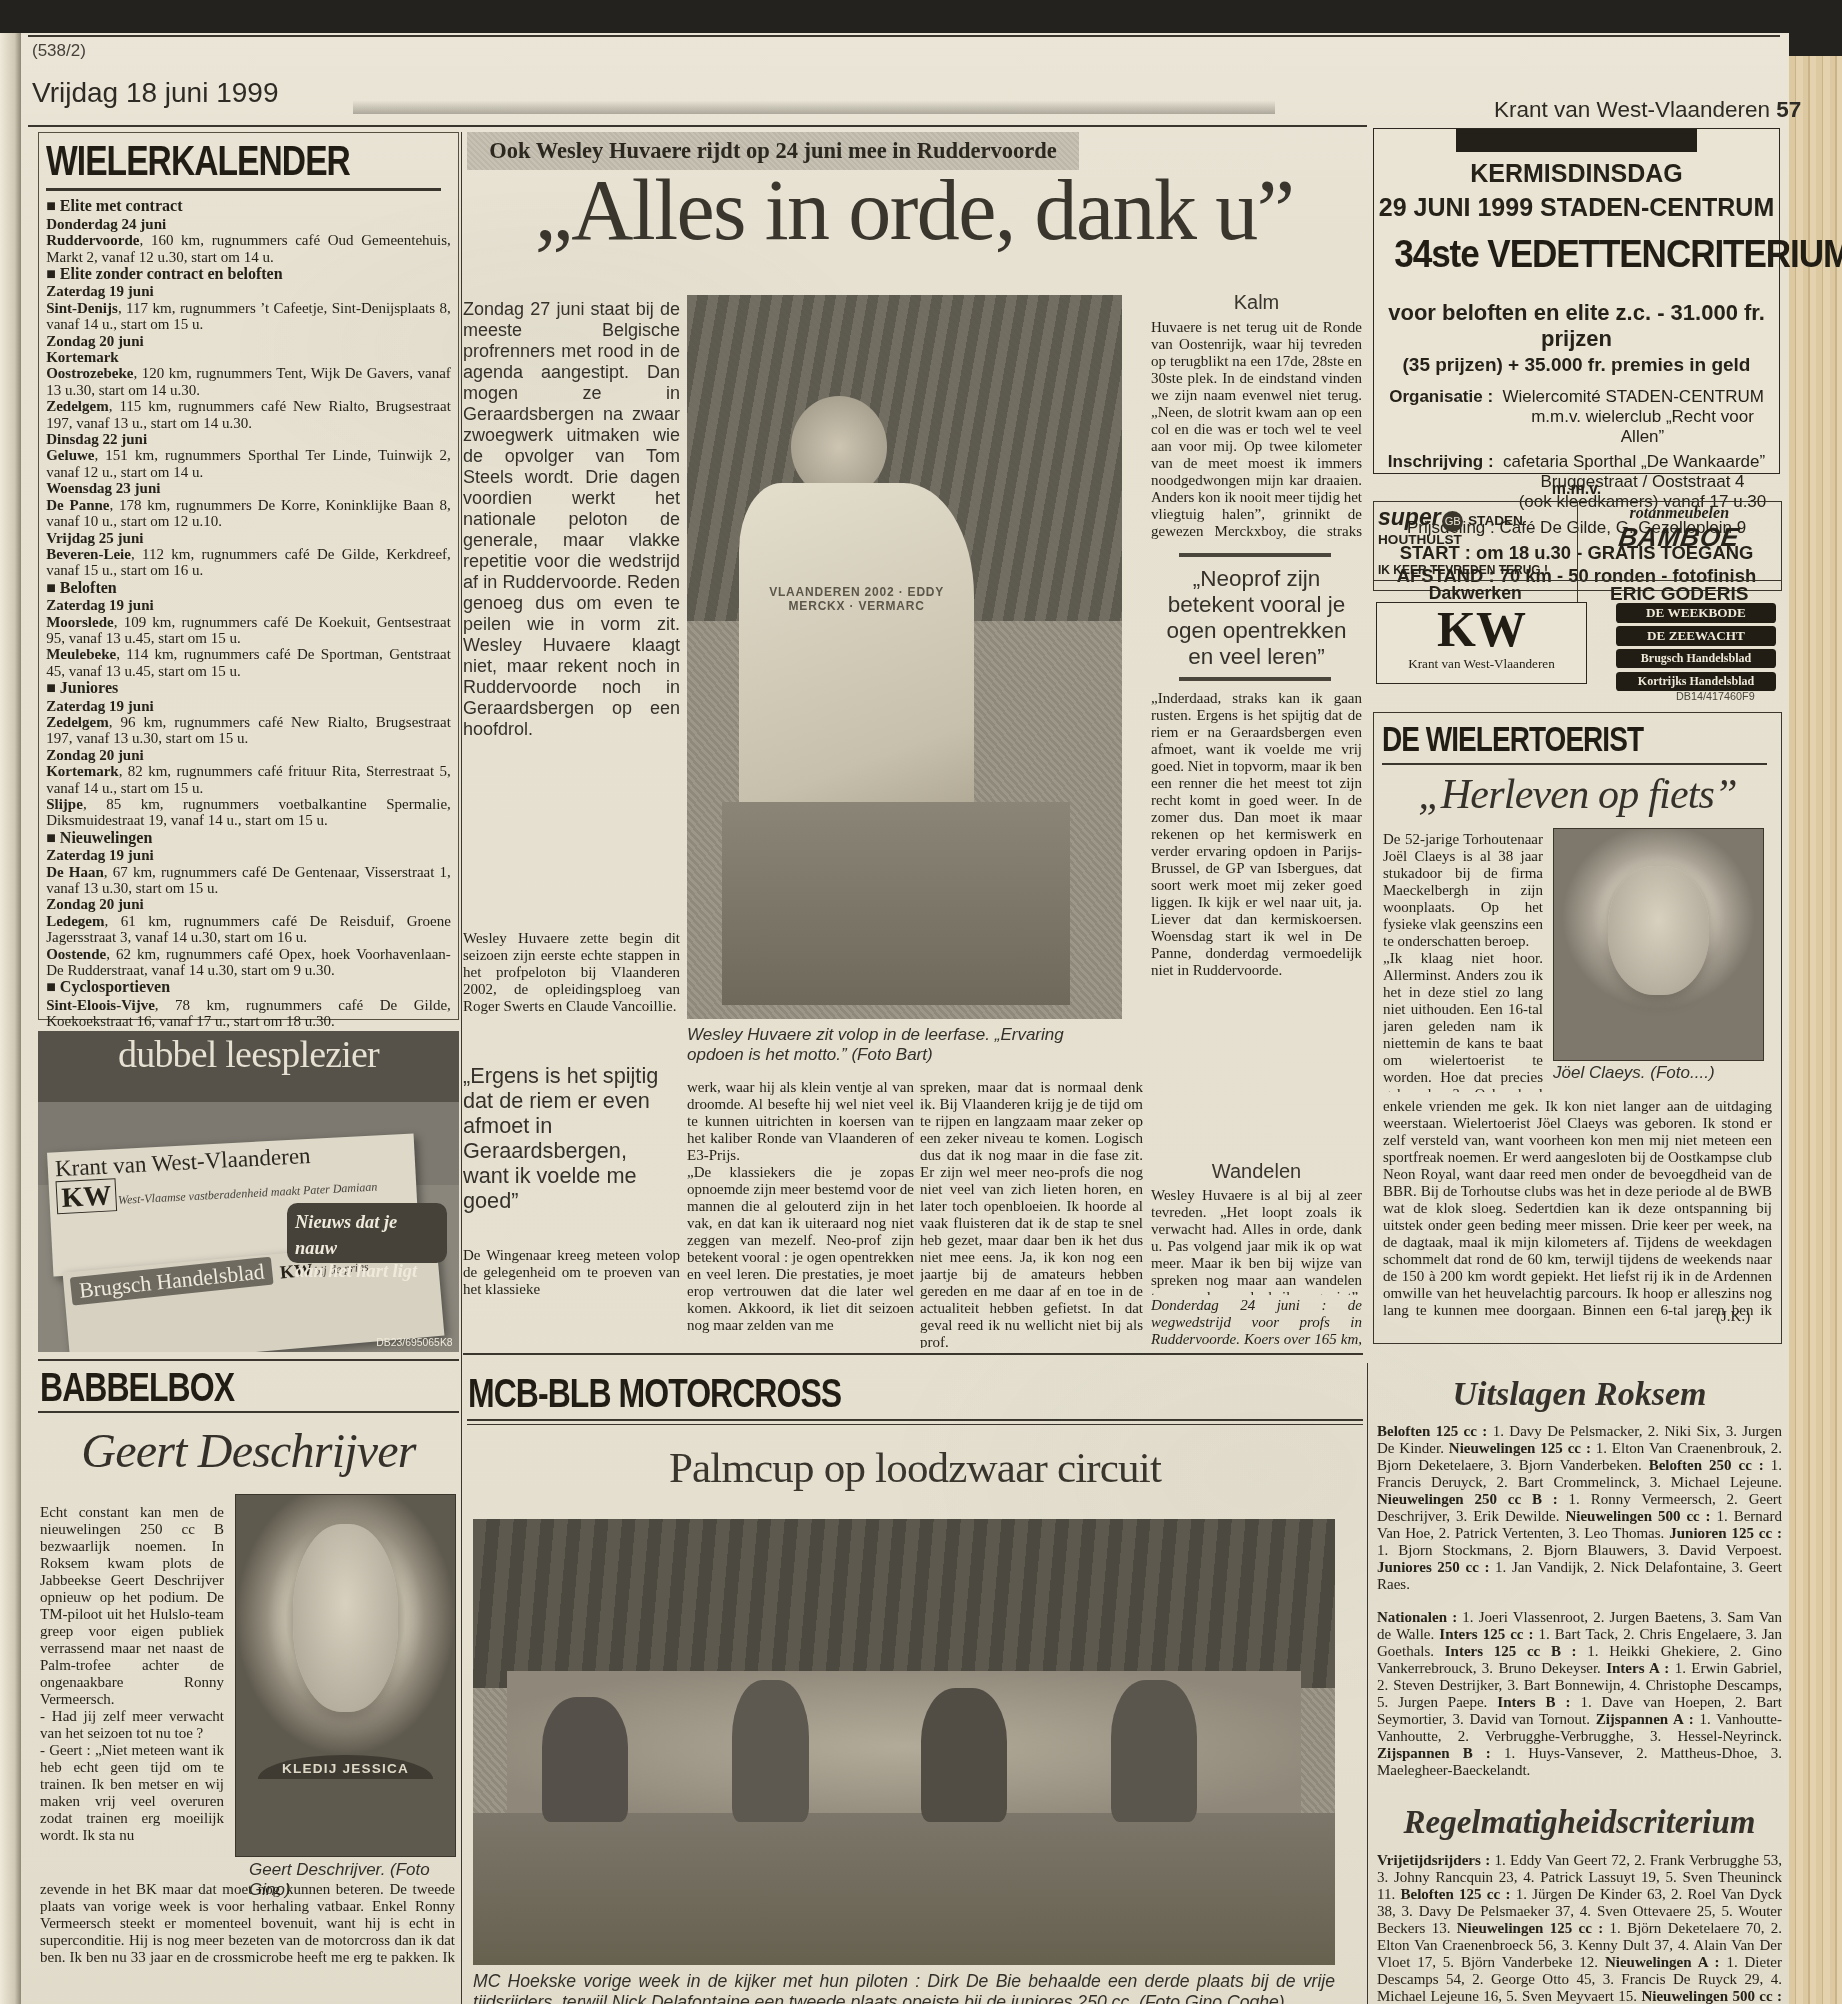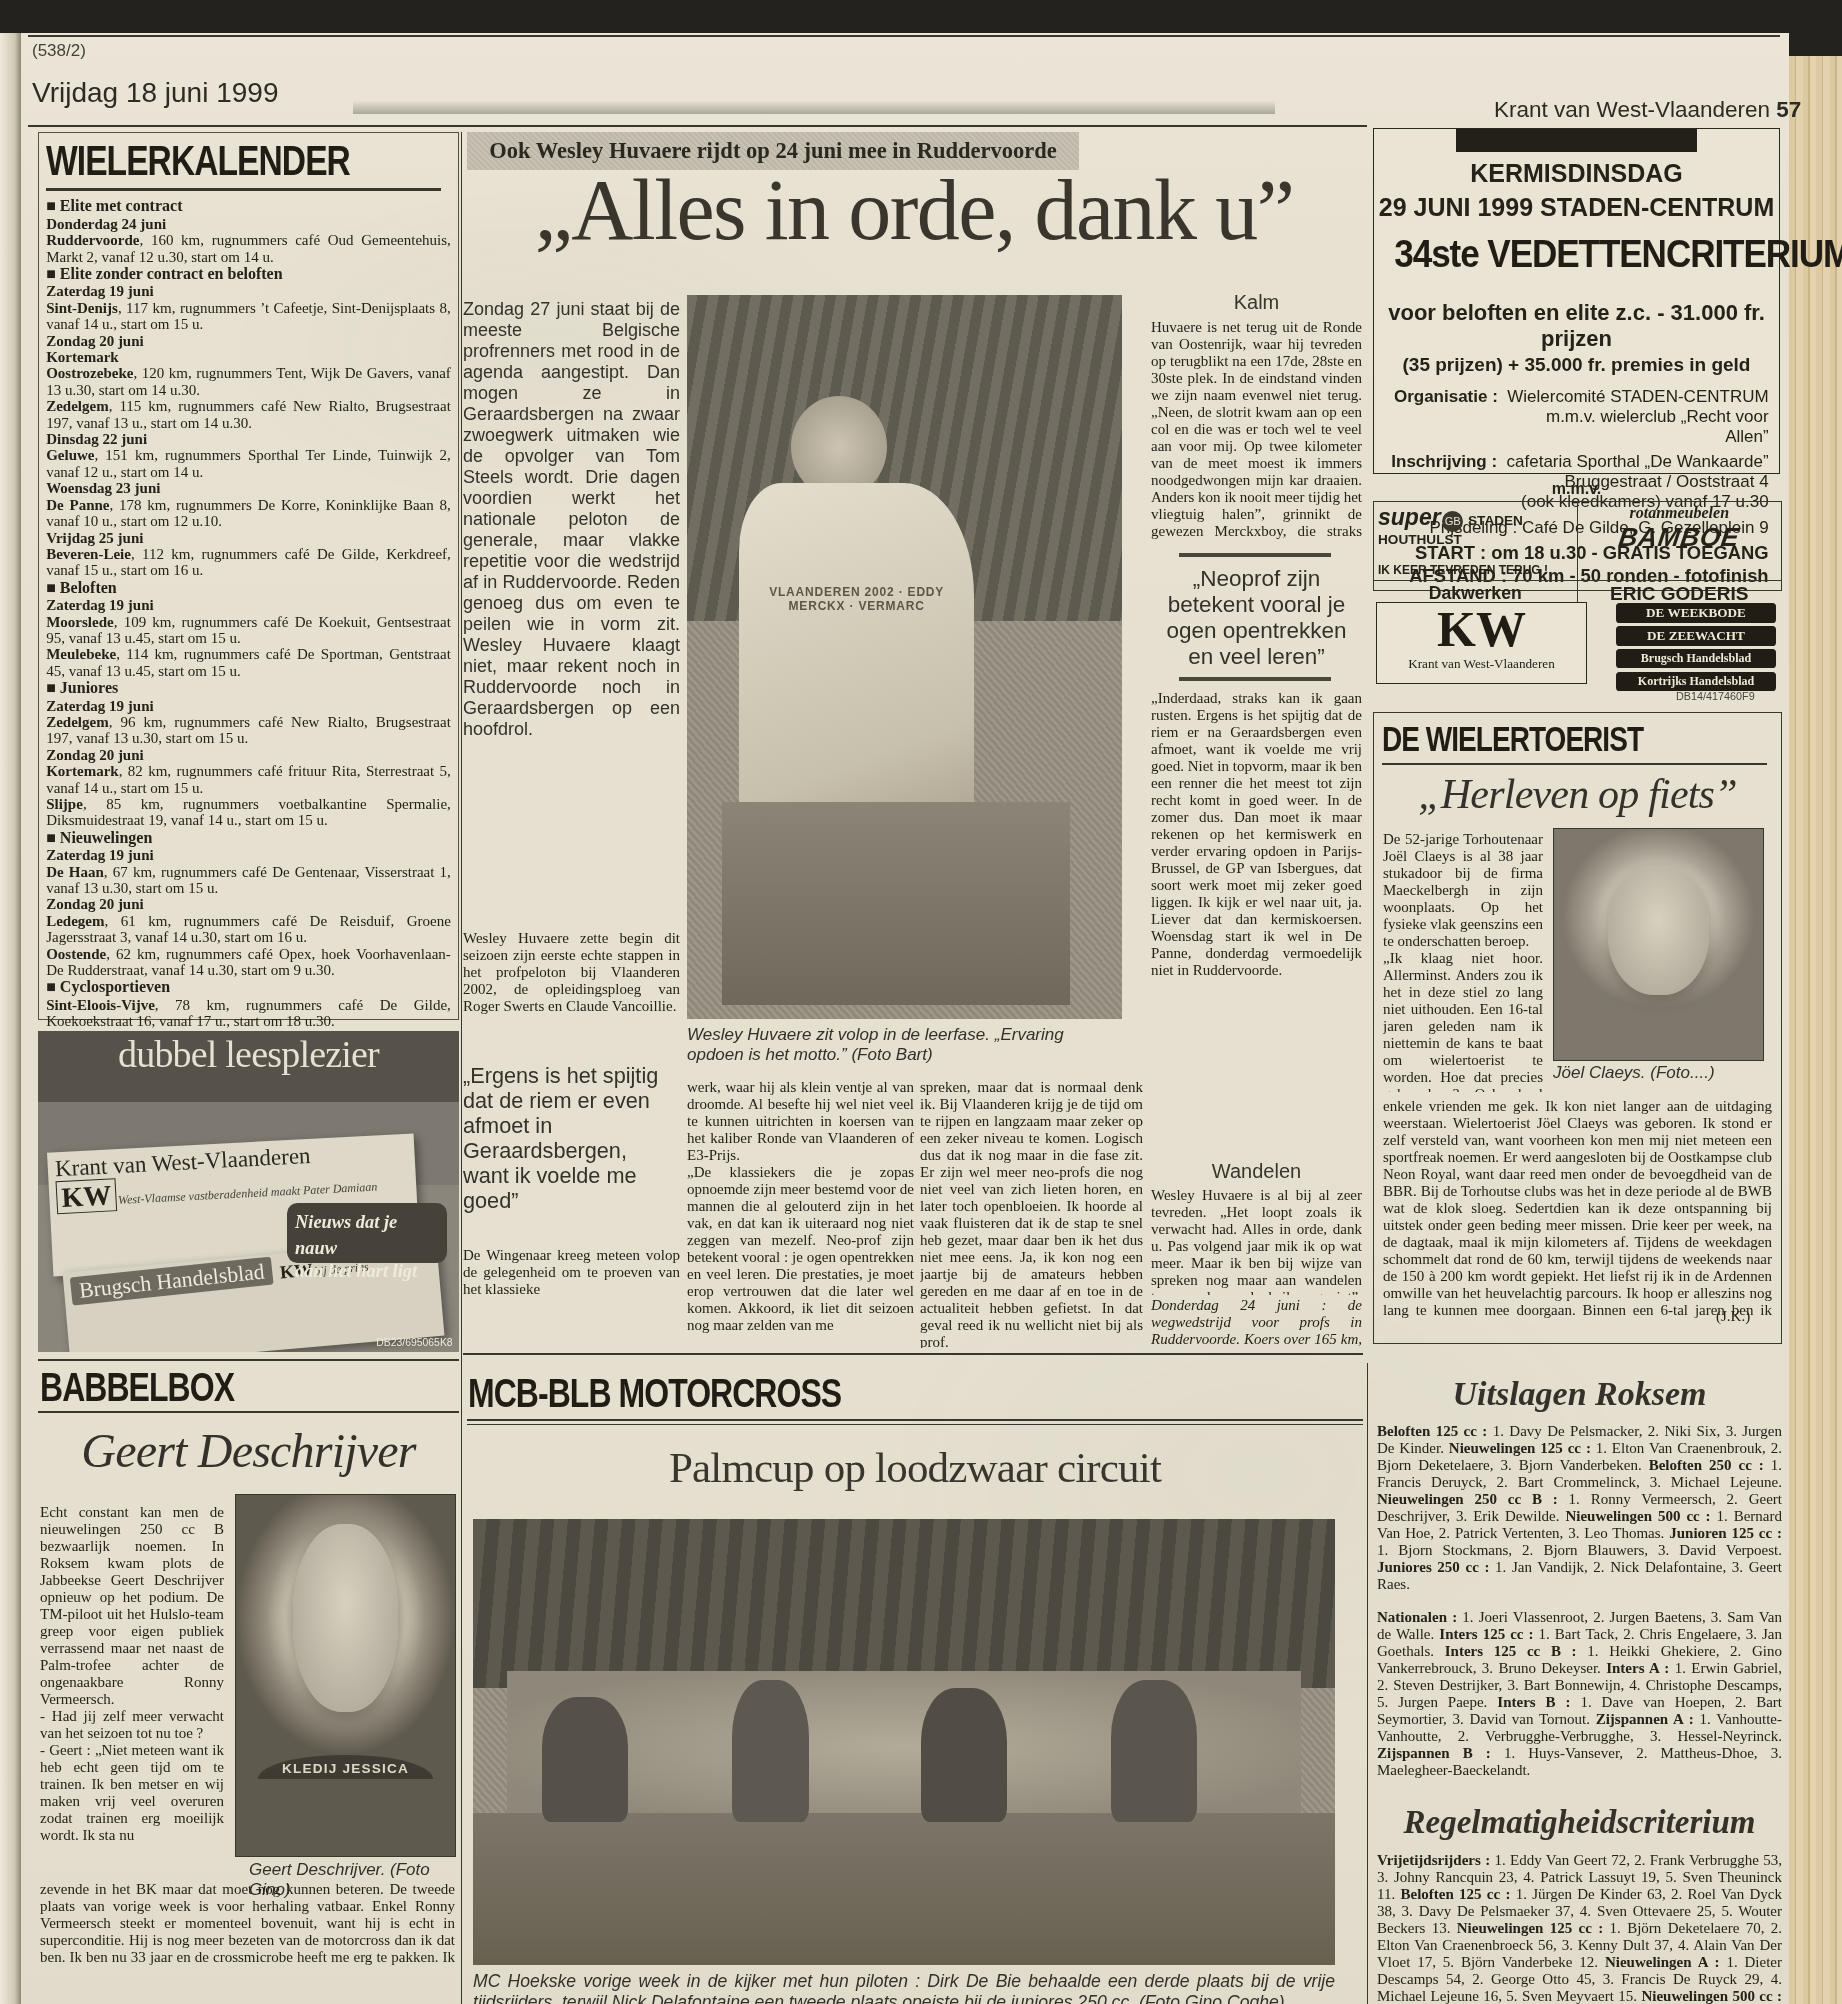--- a/index.html
+++ b/index.html
@@ -147,21 +147,21 @@
   <div class="abs serifbody it just clip" style="left:1151px;top:1297px;width:211px;height:54px">Donderdag 24 juni : de wegwedstrijd voor profs in Ruddervoorde. Koers over 165 km, start om 14 uur op de markt.</div>
   <div class="abs rule" style="left:463px;top:1353px;width:900px;height:1.6px"></div>
 
   <div class="abs box sans ctr" style="left:1373px;top:128px;width:407px;height:346px;box-sizing:border-box;background:#e9e4d4">
     <div style="margin:0 auto;width:241px;height:22.5px;background:#23201a"></div>
     <div class="b" style="font-size:25px;margin-top:7.2px">KERMISDINSDAG</div>
     <div class="b" style="font-size:25px;margin-top:5.6px">29 JUNI 1999 STADEN-CENTRUM</div>
     <div class="b blackhead" style="font-size:39px;transform:scaleX(.9);transform-origin:center;margin-top:9.6px;text-align:center">34ste VEDETTENCRITERIUM</div>
     <div class="b" style="font-size:22px;margin-top:24px">voor beloften en elite z.c. - 31.000 fr. prijzen</div>
     <div class="b" style="font-size:19px;margin-top:2.4px">(35 prijzen) + 35.000 fr. premies in geld</div>
-    <div style="text-align:right;padding:10.4px 10.4px 0 10.4px;font-size:17px;line-height:20px">
+    <div style="text-align:center;padding:10.4px 10.4px 0 10.4px;font-size:17px;line-height:20px">
       <div><span class="b">Organisatie :</span>&nbsp;&nbsp;<span>Wielercomité STADEN-CENTRUM</span></div>
       <div style="padding-left:132px">m.m.v. wielerclub „Recht voor Allen”</div>
       <div style="margin-top:5.6px"><span class="b">Inschrijving :</span>&nbsp;&nbsp;<span>cafetaria Sporthal „De Wankaarde”</span></div>
       <div style="padding-left:132px">Bruggestraat / Ooststraat 4</div>
       <div style="padding-left:132px">(ook kleedkamers) vanaf 17 u.30</div>
       <div style="margin-top:5.6px">Prijsdeling : Café De Gilde, G. Gezelleplein 9</div>
       <div class="b" style="margin-top:4.8px;font-size:18.4px">START : om 18 u.30 - GRATIS TOEGANG</div>
       <div class="b" style="margin-top:3.2px;font-size:18.4px">AFSTAND : 70 km - 50 ronden - fotofinish</div>
     </div>
   </div>

